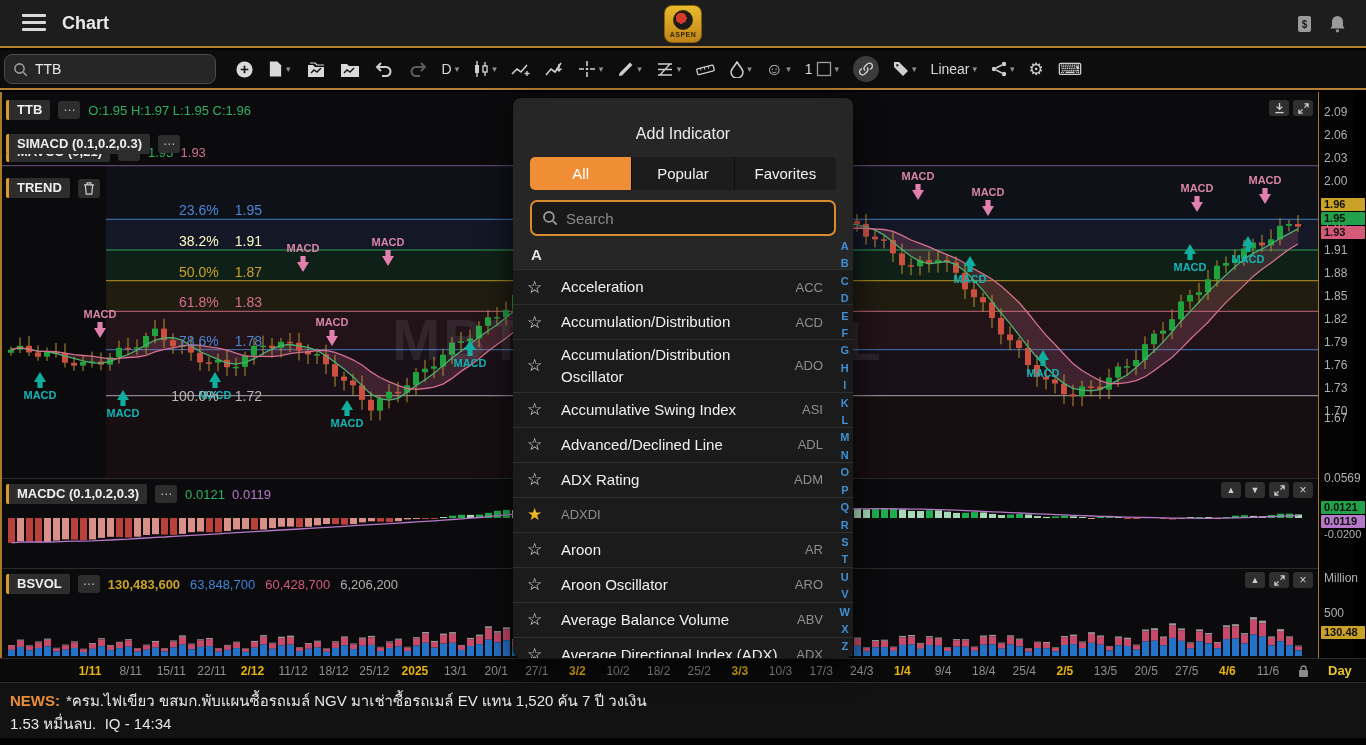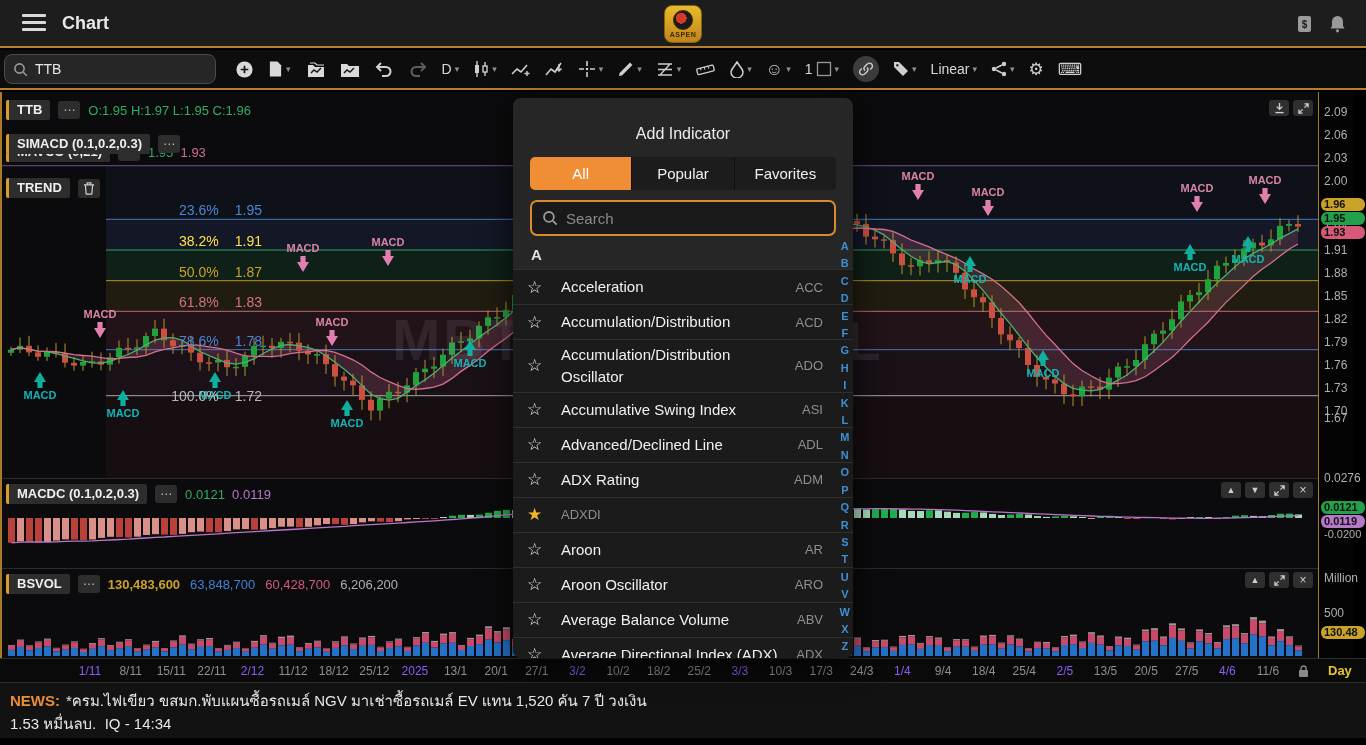--- a/index.html
+++ b/index.html
@@ -45,26 +45,26 @@
   .watermark { position:absolute; font-weight:bold; color:rgba(170,172,188,.13); letter-spacing:3px; z-index:1; }
 
   .pane-btns { position:absolute; display:flex; gap:4px; z-index:5; }
   .pbtn { width:20px; height:16px; background:#2f2f2f; border-radius:3px; display:flex; align-items:center; justify-content:center; color:#cfcfcf; font-size:9px; cursor:pointer; }
 
   .marker-label { font-weight:bold; }
 
   
   .right-axis { position:absolute; left:1318px; top:92px; width:36px; height:566px; background:#040404; border-left:1px solid #a87b28; }
   .tick { position:absolute; left:5px; color:#b0b0b0; font-size:12px; }
-  .axis-badge { position:absolute; left:2px; width:44px; height:13px; border-radius:6px; color:#101010; font-size:11px; font-weight:bold; text-align:left; padding-left:3px; line-height:13px; }
+  .axis-badge { position:absolute; left:2px; width:44px; height:13px; border-radius:1px; color:#101010; font-size:11px; font-weight:bold; text-align:left; padding-left:3px; line-height:13px; }
 
   
   .x-axis { position:absolute; left:0; top:658px; width:1366px; height:24px; background:#0a0a0a; border-top:1px solid #2b2b2b; }
   .xdate { position:absolute; top:5px; transform:translateX(-50%); font-size:12px; color:#8f8f8f; white-space:nowrap; }
-  .xdate.bold { color:#8b5cf6; font-weight:normal; }
+  .xdate.bold { color:#eab308; font-weight:bold; }
   .period { position:absolute; left:1328px; top:4px; color:#e6c52e; font-size:13px; font-weight:bold; cursor:pointer; }
   .lock { position:absolute; left:1298px; top:5px; cursor:pointer; }
 
   
   .news-bar { position:absolute; left:0; top:682px; width:1366px; height:56px; background:#121212; border-top:1px solid #2a2a2a; }
   .news-text { position:absolute; left:10px; top:6px; width:660px; font-size:15px; line-height:1.55; color:#e6e6e6; }
   .news-lbl { color:#e98d3a; font-weight:bold; margin-right:6px; }
 
   
   .modal { position:absolute; left:513px; top:98px; width:340px; height:560px; background:#262626; border-radius:8px; box-shadow:0 8px 30px rgba(0,0,0,.7); z-index:20; overflow:hidden; }
@@ -1229,21 +1229,21 @@
             <path d="M1 3h11M4.5 3V1h4v2M2.5 3l1 10h6l1-10" fill="none" stroke="#cfcfcf" stroke-width="1.3"></path>
           </svg>
         </div>
     </div>
 
     <div id="fib-labels">
         <div class="fib-label" style="top: 110.338px; color: rgb(74, 134, 209);">
           <span>23.6%</span>
           <span>1.95</span>
         </div>
-        <div class="fib-label" style="top: 141.006px; color: #fde047;">
+        <div class="fib-label" style="top: 141.006px; color: #fef9c3;">
           <span>38.2%</span>
           <span>1.91</span>
         </div>
         <div class="fib-label" style="top: 171.674px; color: rgb(201, 162, 39);">
           <span>50.0%</span>
           <span>1.87</span>
         </div>
         <div class="fib-label" style="top: 202.342px; color: rgb(212, 112, 142);">
           <span>61.8%</span>
           <span>1.83</span>
@@ -1332,21 +1332,21 @@
         <span class="tick" style="top: 312.013px;">1.70</span>
         <span class="tick" style="top: 319px;">1.67</span>
       </div>
     <div id="axis-badges">
         <span class="axis-badge" style="background: rgb(201, 162, 39); top: 106px;">1.96</span>
         <span class="axis-badge" style="background: rgb(34, 160, 74); top: 120px;">1.95</span>
         <span class="axis-badge" style="background: rgb(212, 90, 120); top: 134px;">1.93</span>
         <span class="axis-badge" style="background: rgb(34, 160, 74); top: 409px;">0.0121</span>
         <span class="axis-badge" style="background: rgb(182, 120, 200); top: 423px;">0.0119</span>
       </div>
-    <span class="tick" style="top:379px;">0.0276</span>
+    <span class="tick" style="top:379px;">0.0569</span>
     <span class="tick" style="top:436px; font-size:11px;">-0.0200</span>
     <span class="tick" style="top:479px;">Million</span>
     <span class="tick" style="top:514px;">500</span>
     <span class="axis-badge" style="top:534px; background:#c9a227;">130.48</span>
   </div>
 
   <div class="x-axis">
     <div id="xdates">
         <span class="xdate bold" style="left: 90px;">1/11</span>
         <span class="xdate" style="left: 130.621px;">8/11</span>

